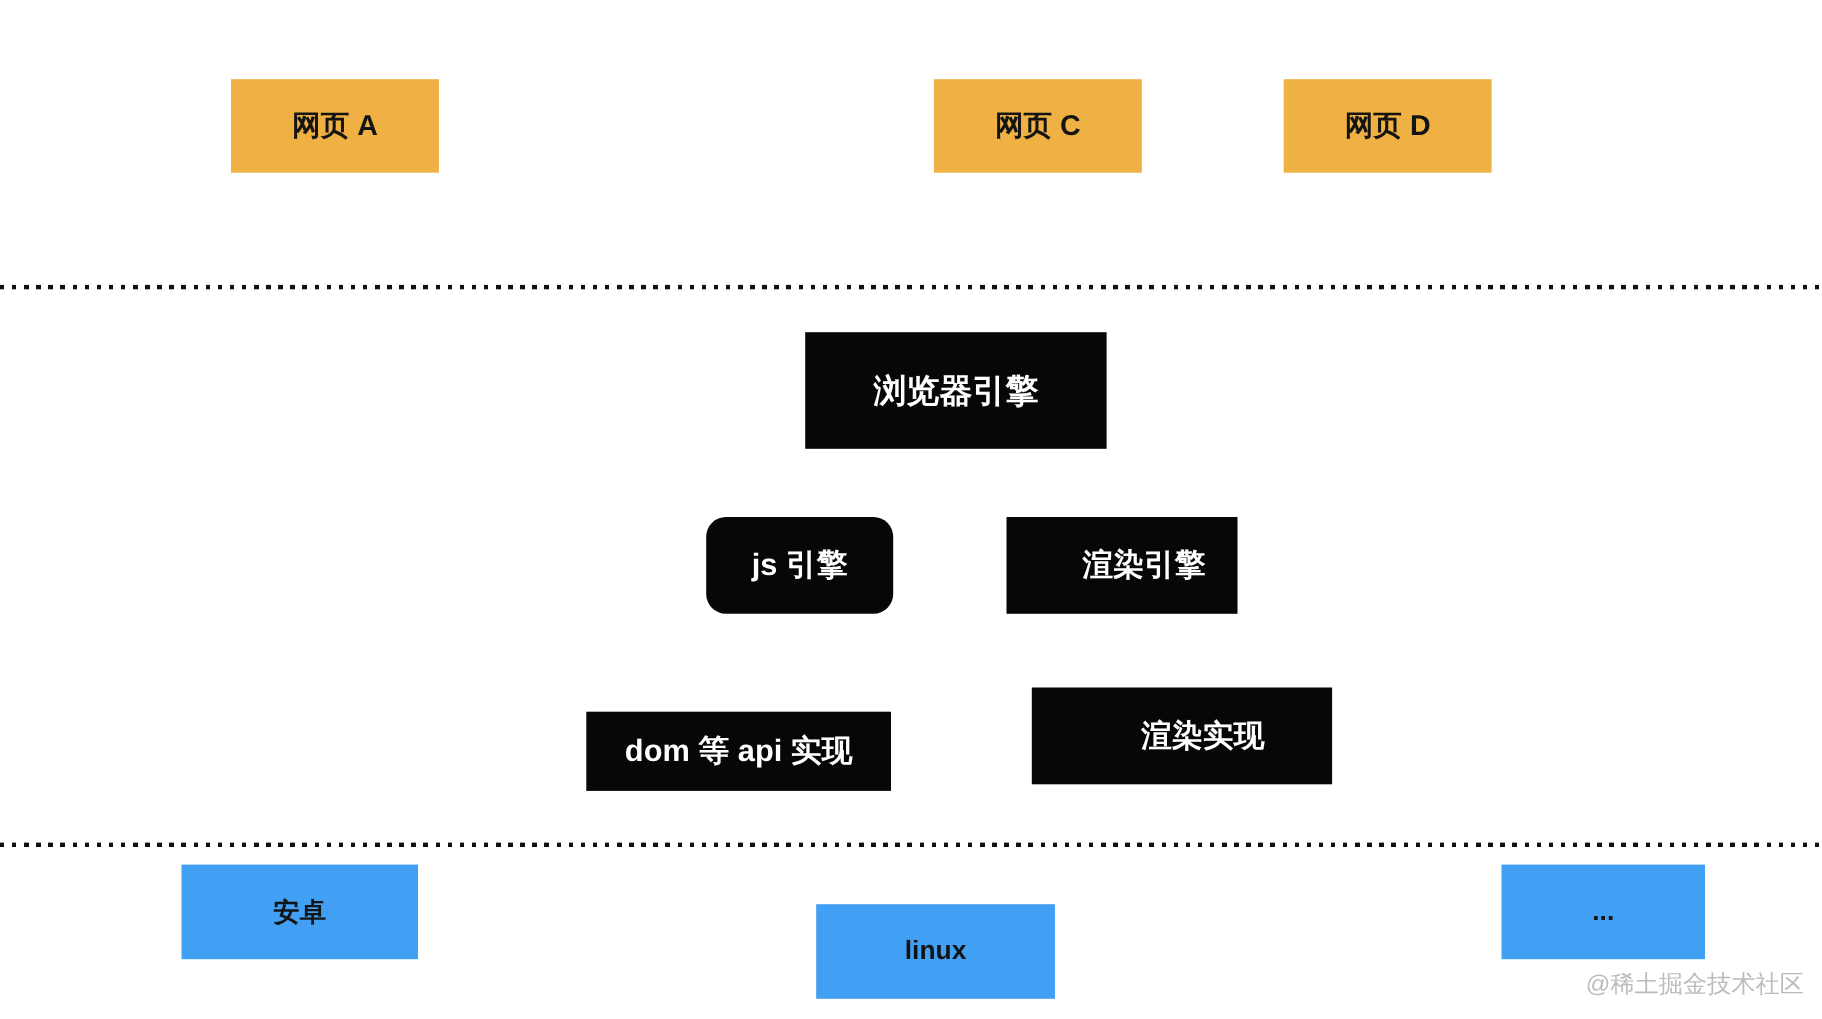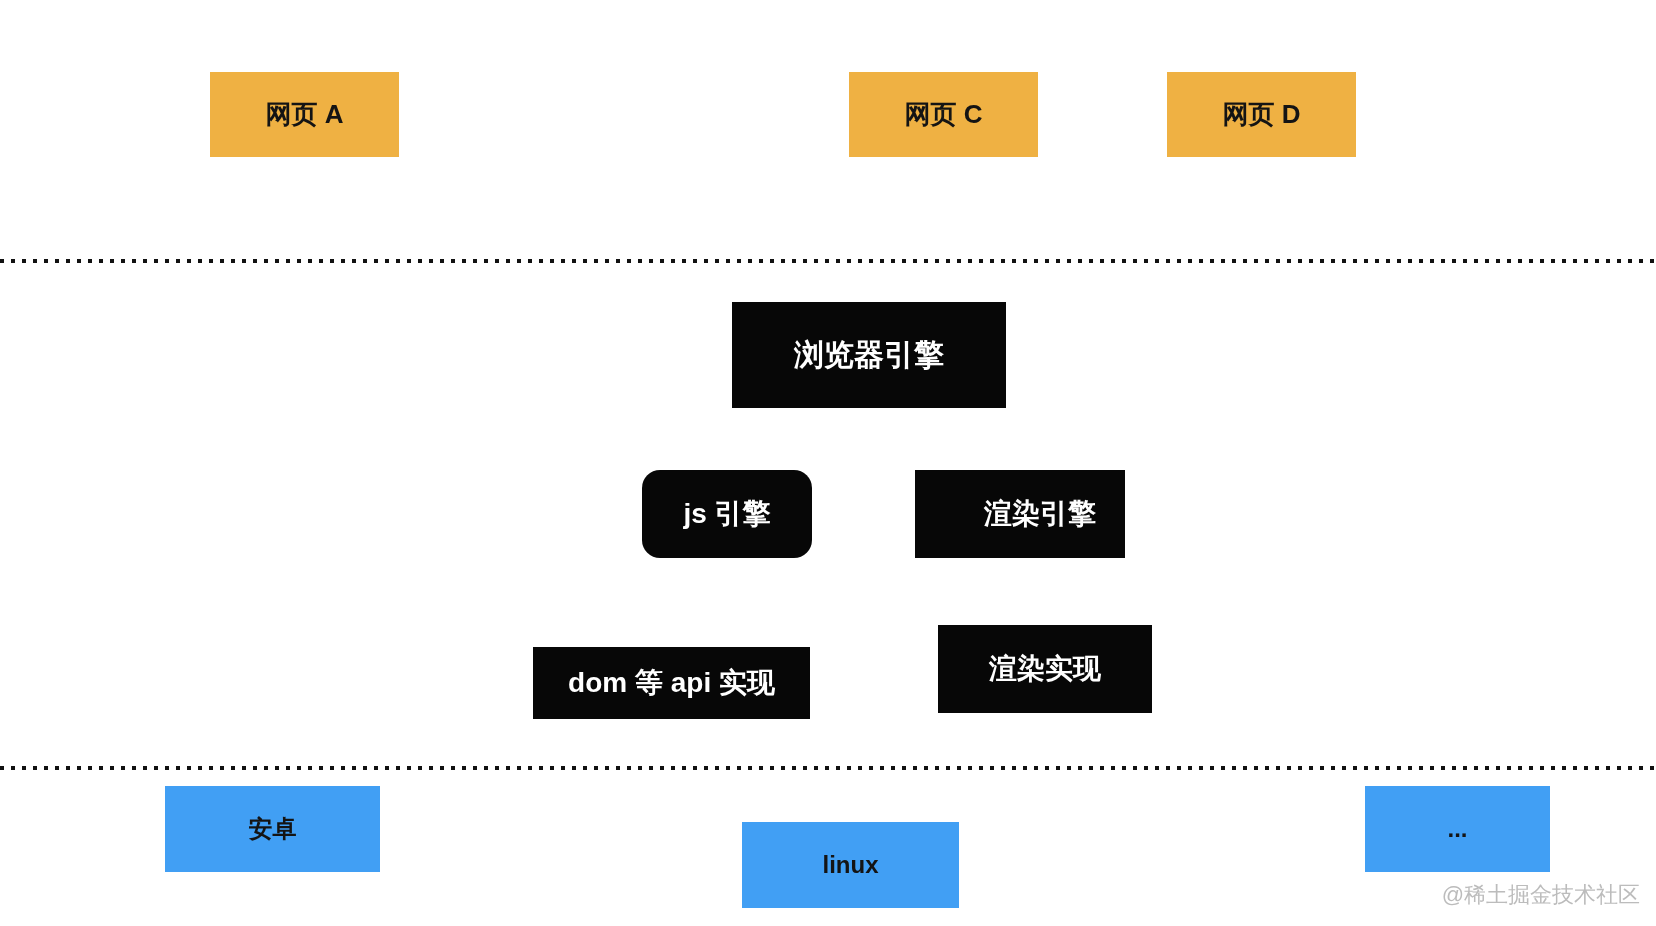--- a/index.html
+++ b/index.html
@@ -88,21 +88,21 @@
   <div class="box black" style="left:642px; top:470px; width:170px; height:88px;border-radius:18px;">
     <span>js 引擎</span>
   </div>
   <div class="box black" style="left:915px; top:470px; width:170px; height:88px;padding-left:40px;">
     <span>渲染引擎</span>
   </div>
 
   <div class="box black" style="left:533px; top:629px; width:277px; height:72px;margin-top:18px;">
     <span>dom 等 api 实现</span>
   </div>
-  <div class="box black" style="left:938px; top:625px; width:214px; height:88px;">
+  <div class="box black" style="left:938px; top:625px; width:235px; height:88px;padding-left:38px;">
     <span>渲染实现</span>
   </div>
 
   <div class="dotted" style="top:766px;"></div>
 
   <div class="box blue" style="left:165px; top:786px; width:215px; height:86px;">
     <span>安卓</span>
   </div>
   <div class="box blue" style="left:742px; top:786px; width:217px; height:86px;margin-top:36px;">
     <span>linux</span>

